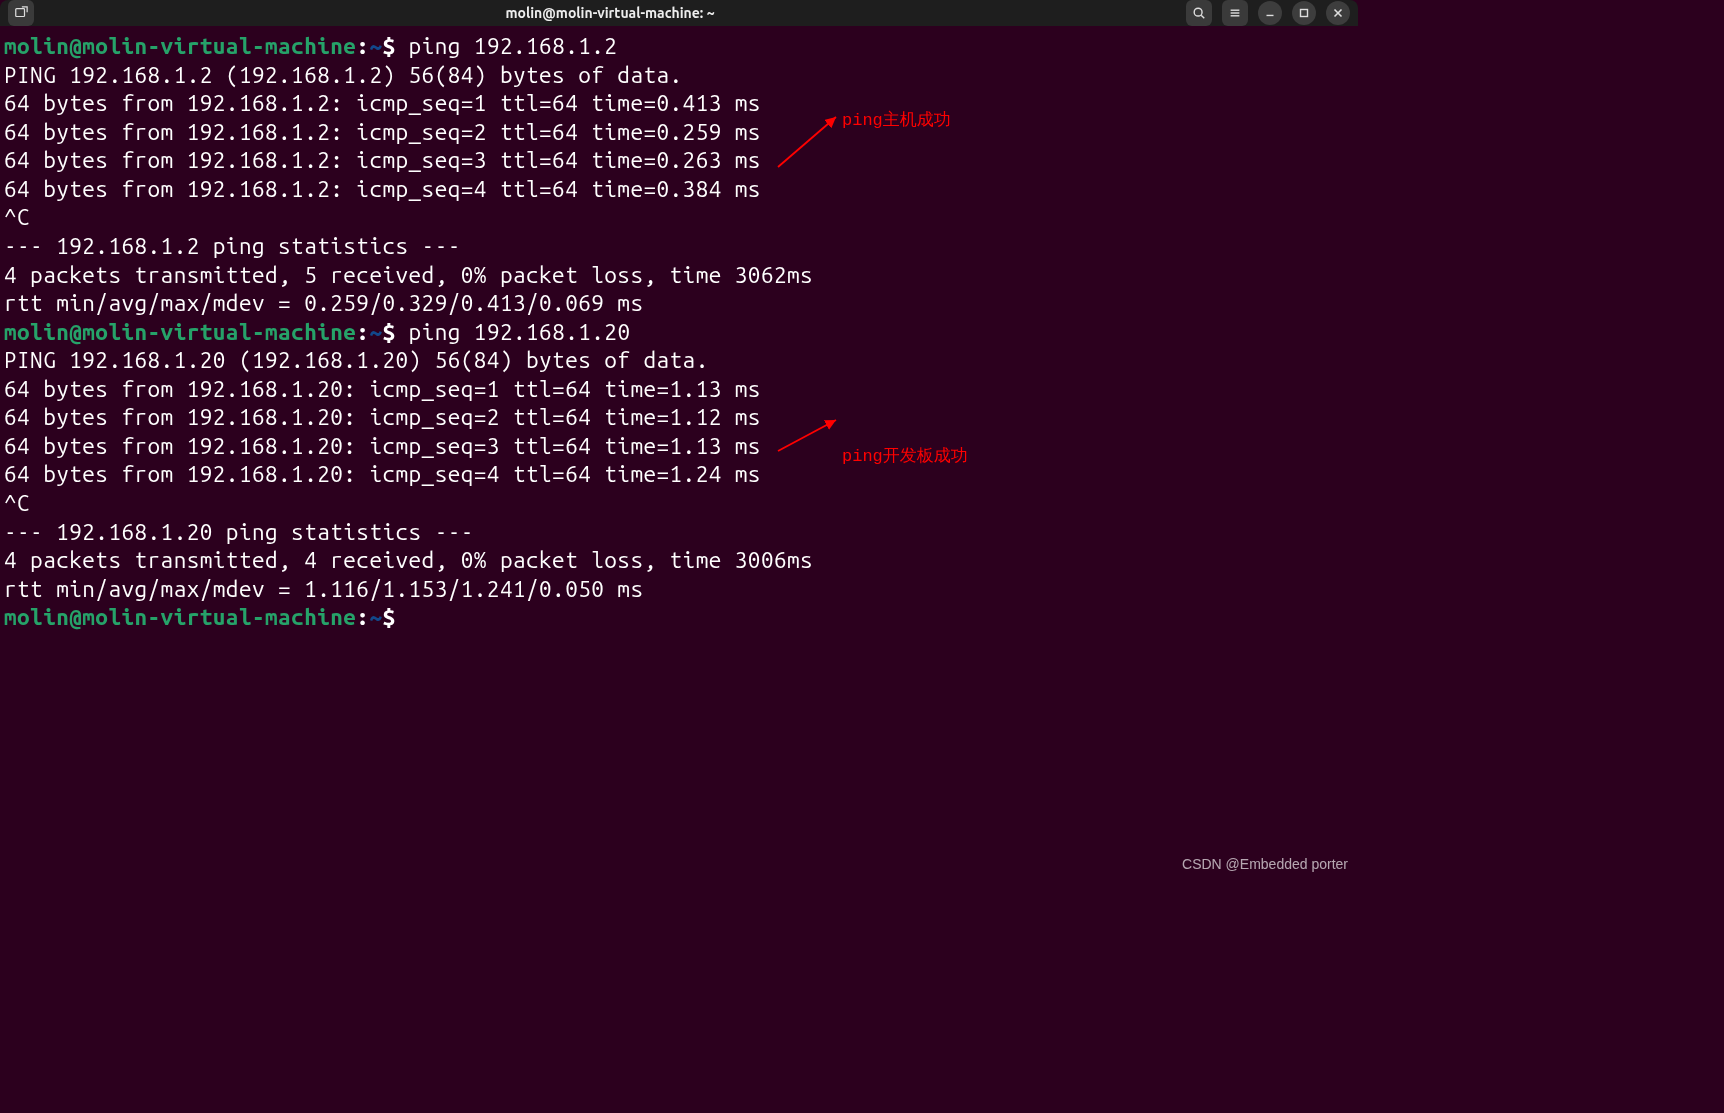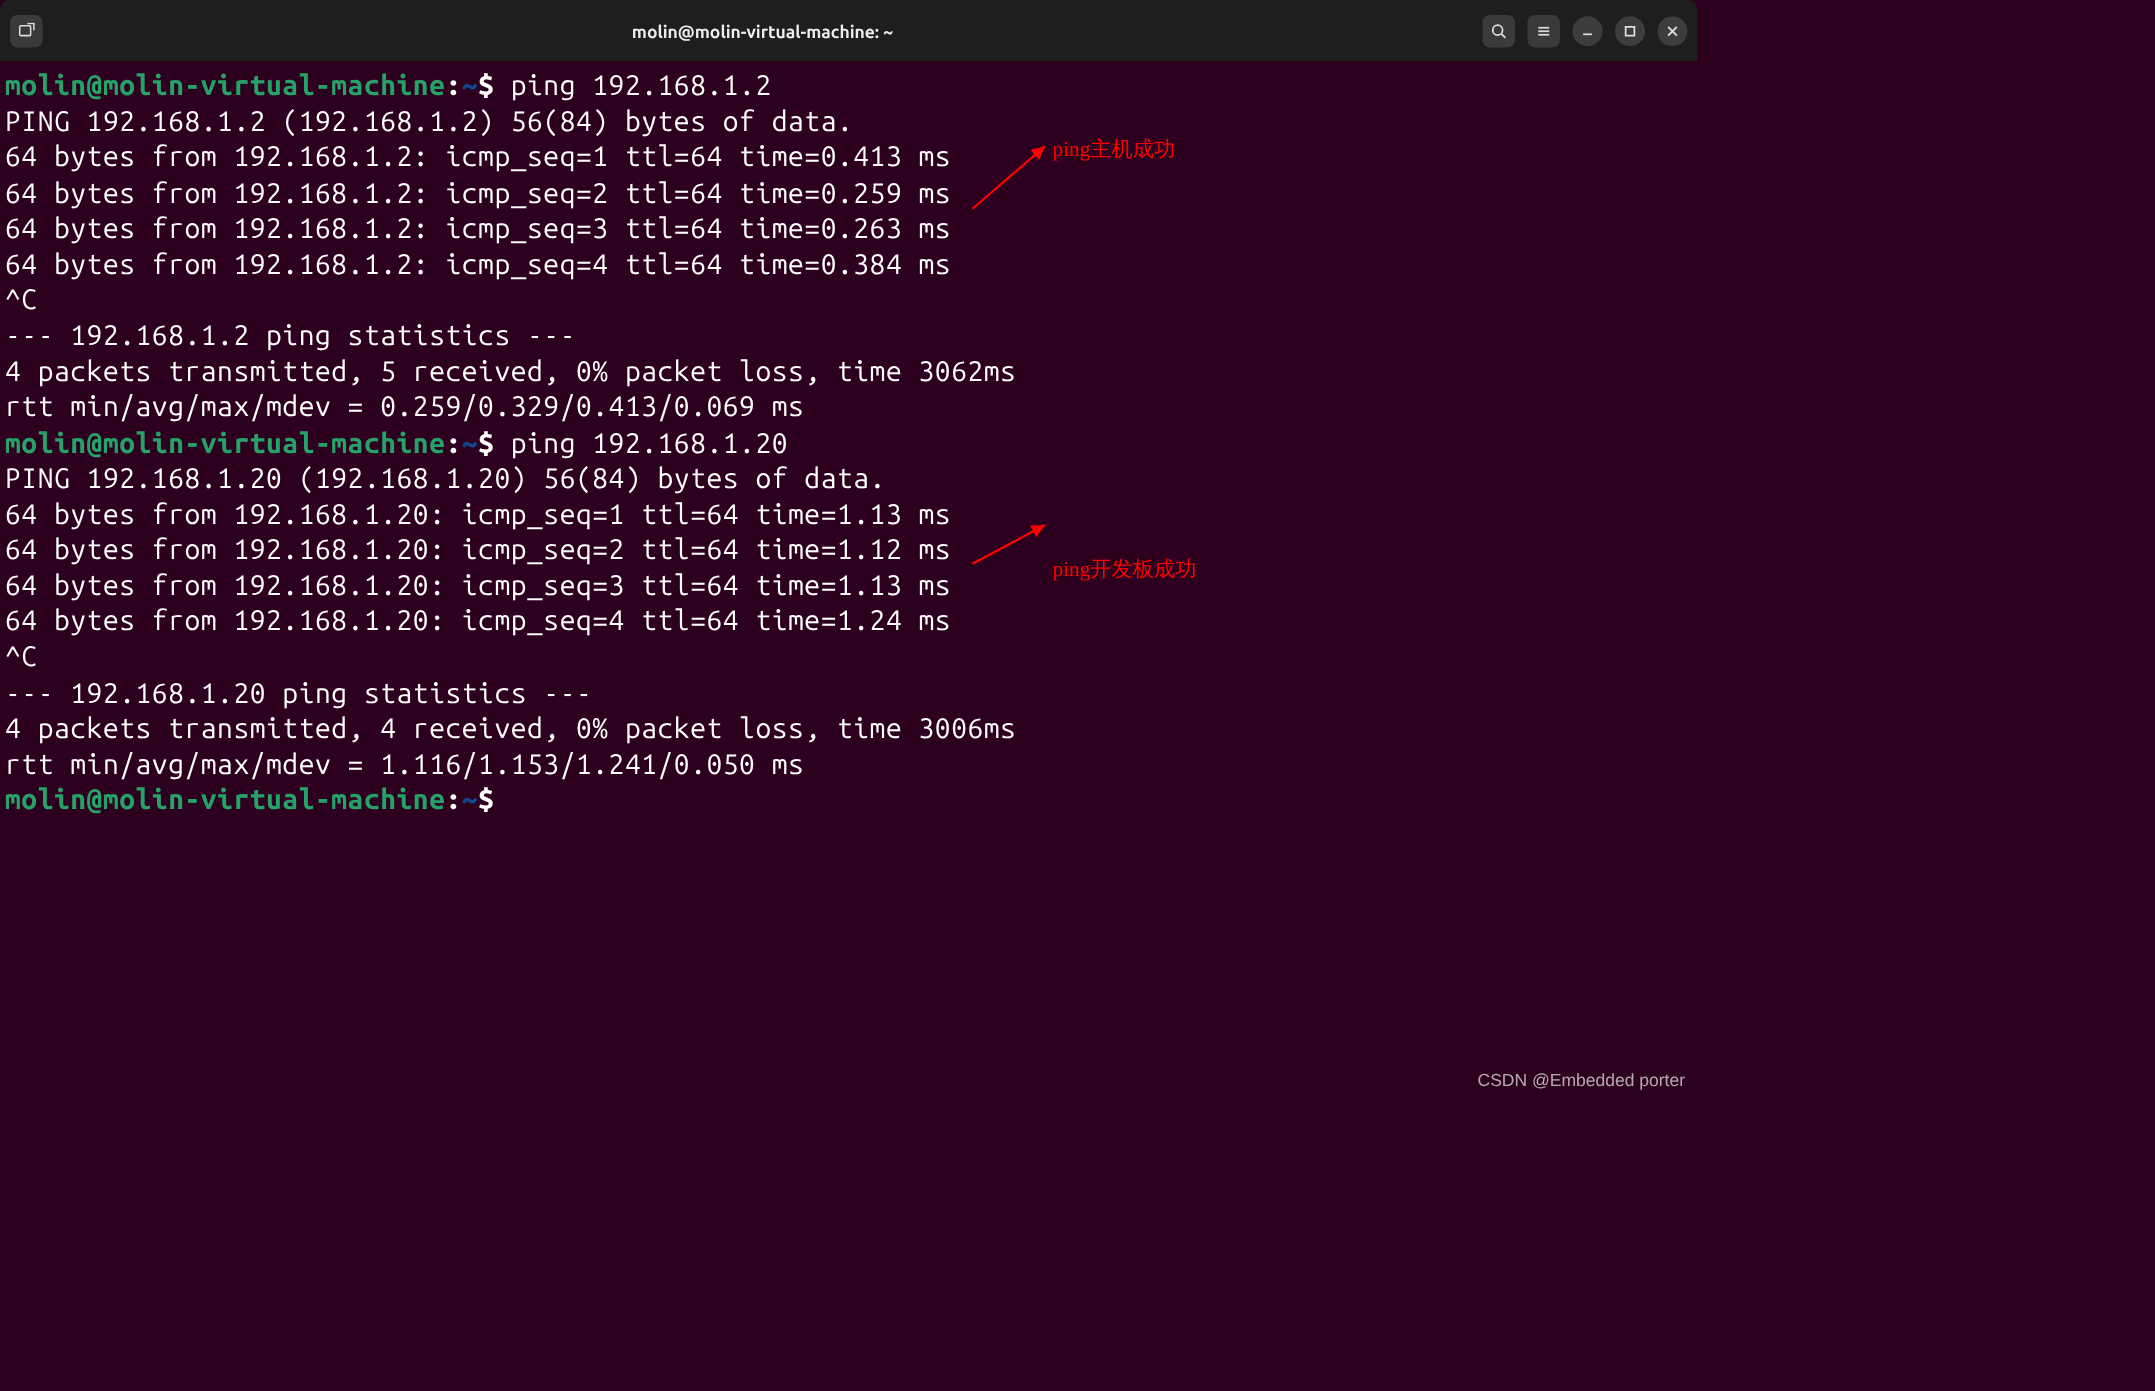--- a/index.html
+++ b/index.html
@@ -6,21 +6,21 @@
     body {
       background: #2c001e;
       width: 1358px;
       height: 878px;
       font-family: "Ubuntu Mono", "DejaVu Sans Mono", monospace;
       overflow: hidden;
       position: relative;
     }
     .titlebar {
       background: #1e1e1e;
-      height: 49px;
+      height: 26px;
       display: flex;
       align-items: center;
       padding: 0 8px;
       color: #ddd;
       border-radius: 8px 8px 0 0;
     }
     .titlebar-left { display: flex; gap: 6px; }
     .titlebar-center {
       flex: 1;
       text-align: center;
@@ -51,21 +51,21 @@
     }
     .prompt-user { color: #26a269; font-weight: bold; }
     .prompt-colon { color: #fff; font-weight: bold; }
     .prompt-path { color: #12488b; font-weight: bold; }
     .prompt-dollar { color: #fff; font-weight: bold; }
     .cmd { color: #fff; text-align: center; }
     .out { color: #fff; margin-top: 43px; }
     .annotation {
       position: absolute;
       color: #ff0000;
-      font-family: Liberation Serif, serif;
+      font-family: Liberation Mono, monospace;
       font-size: 17px;
     }
     .arrow { position: absolute; pointer-events: none; }
     .watermark {
       position: absolute;
       bottom: 6px; right: 10px;
       color: rgba(255,255,255,0.65);
       font-family: sans-serif;
       font-size: 14px;
     }

